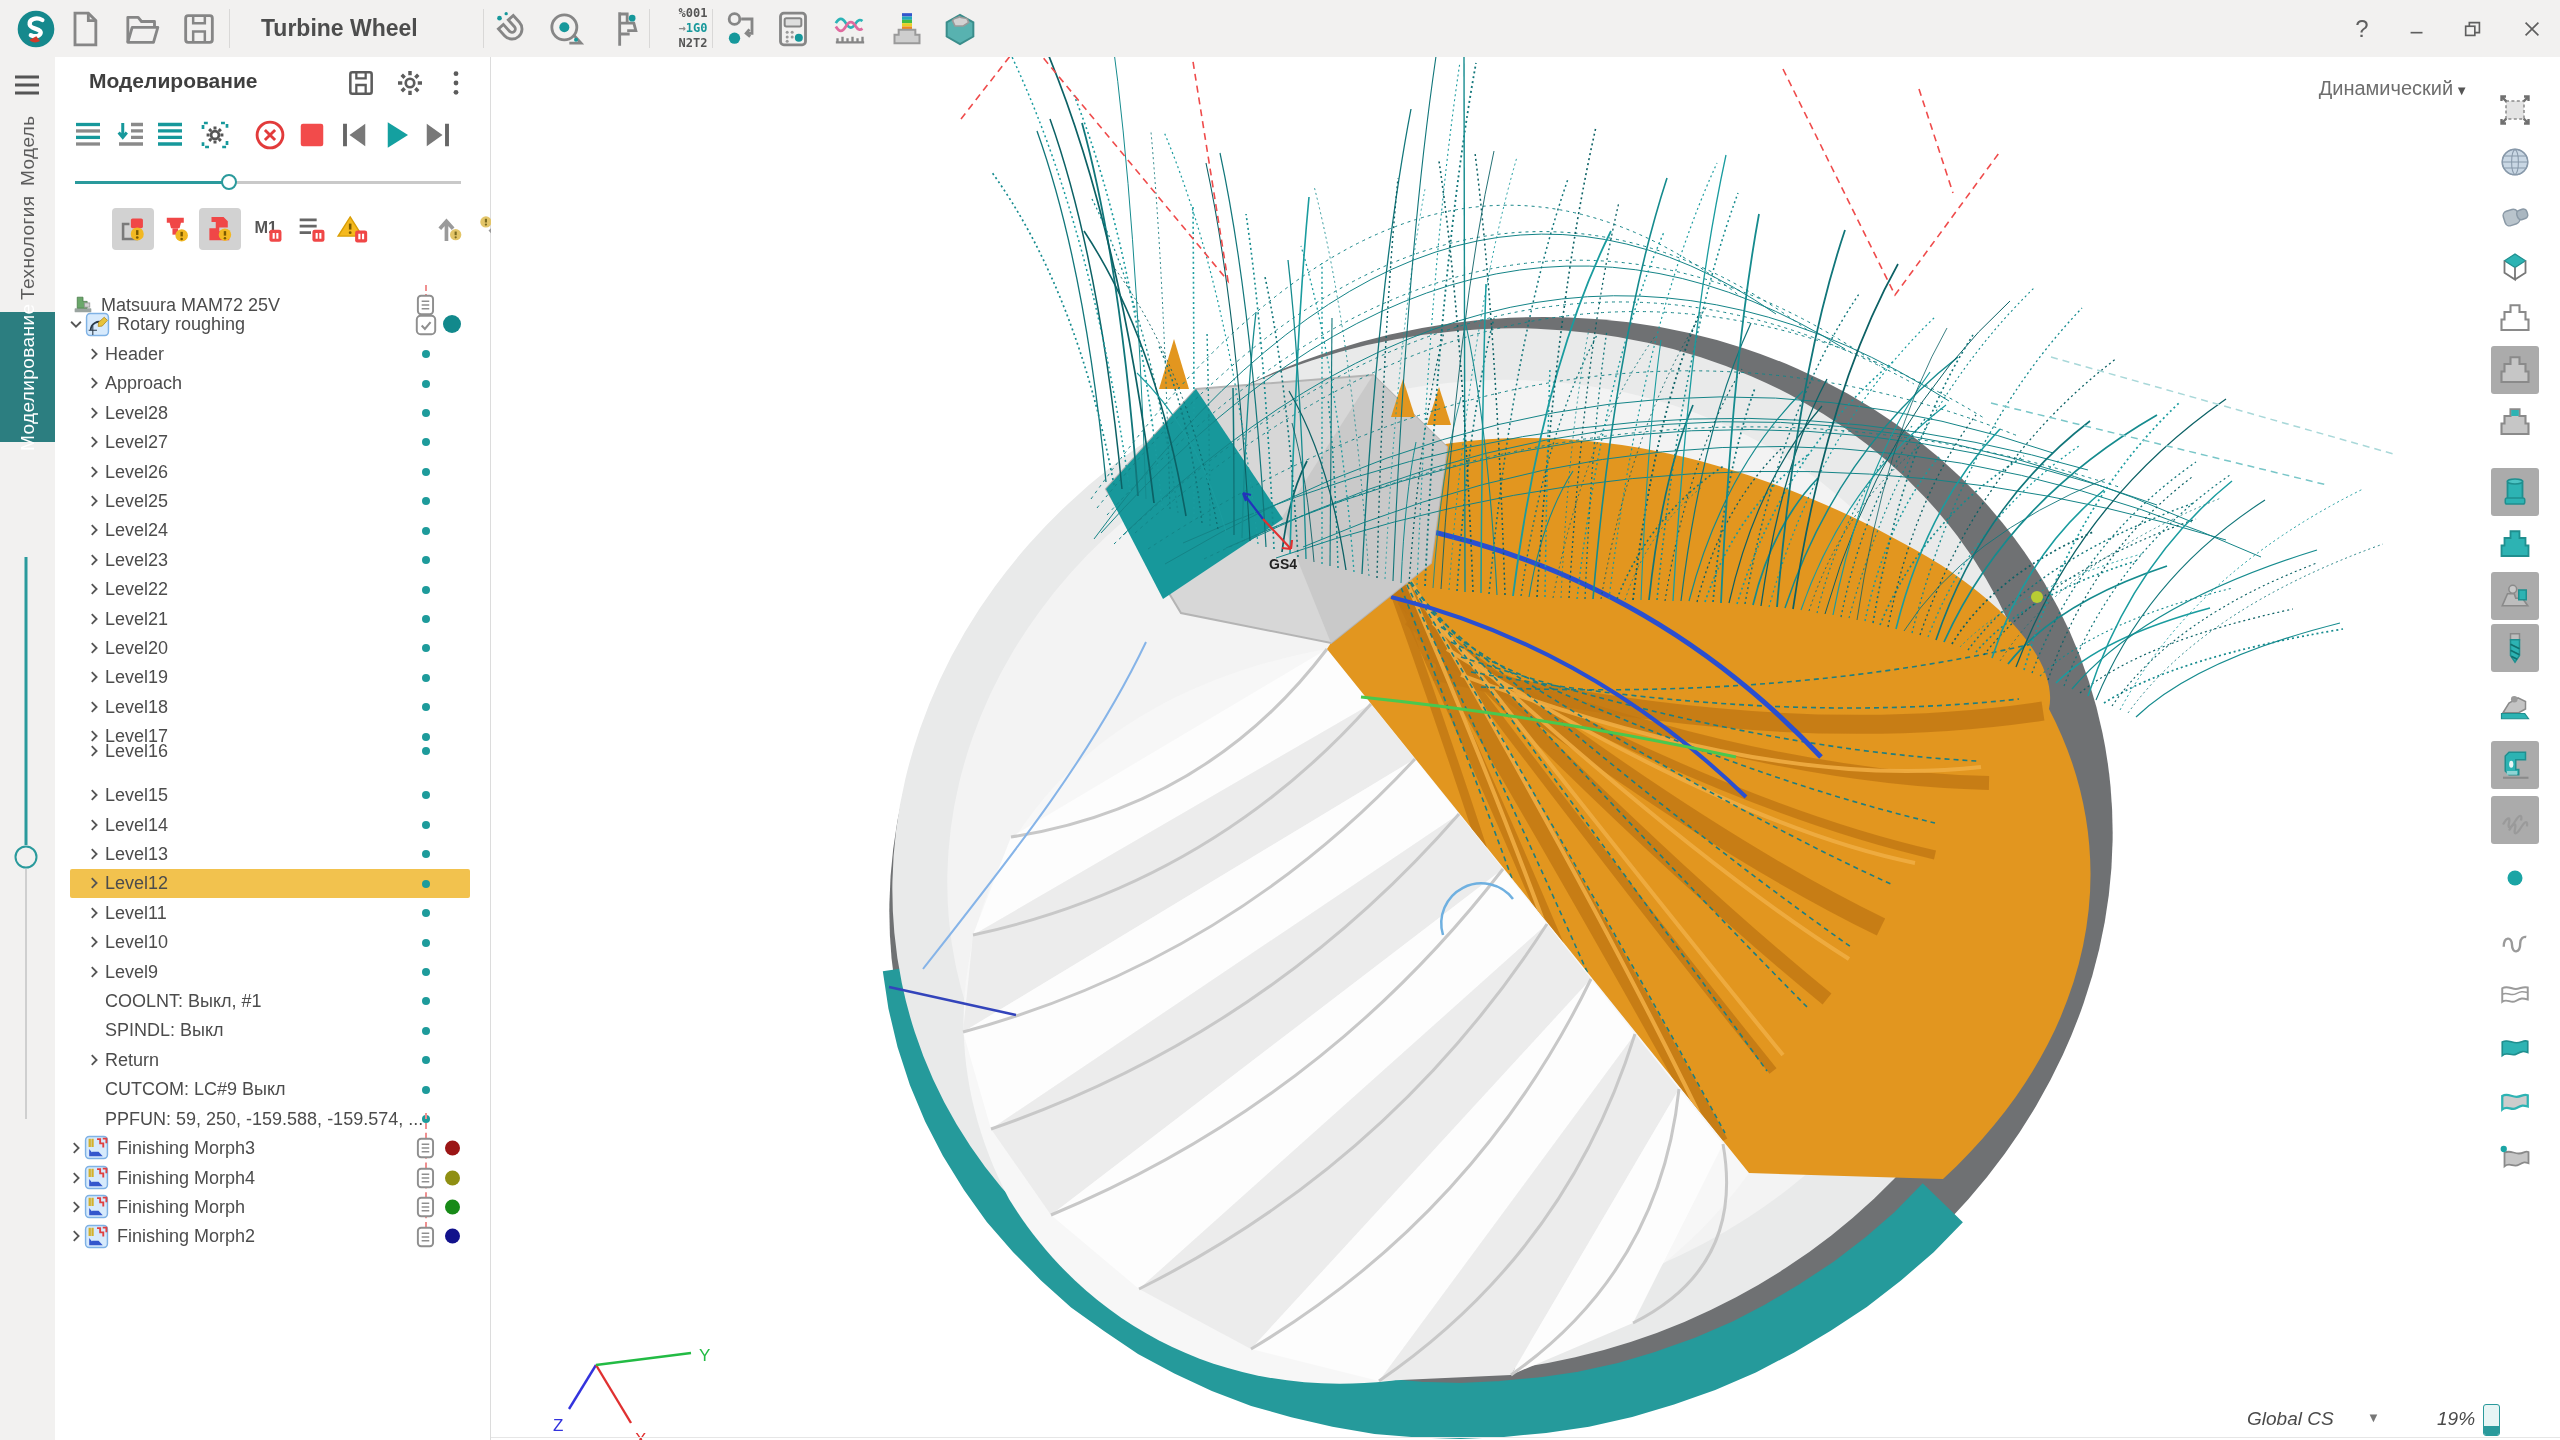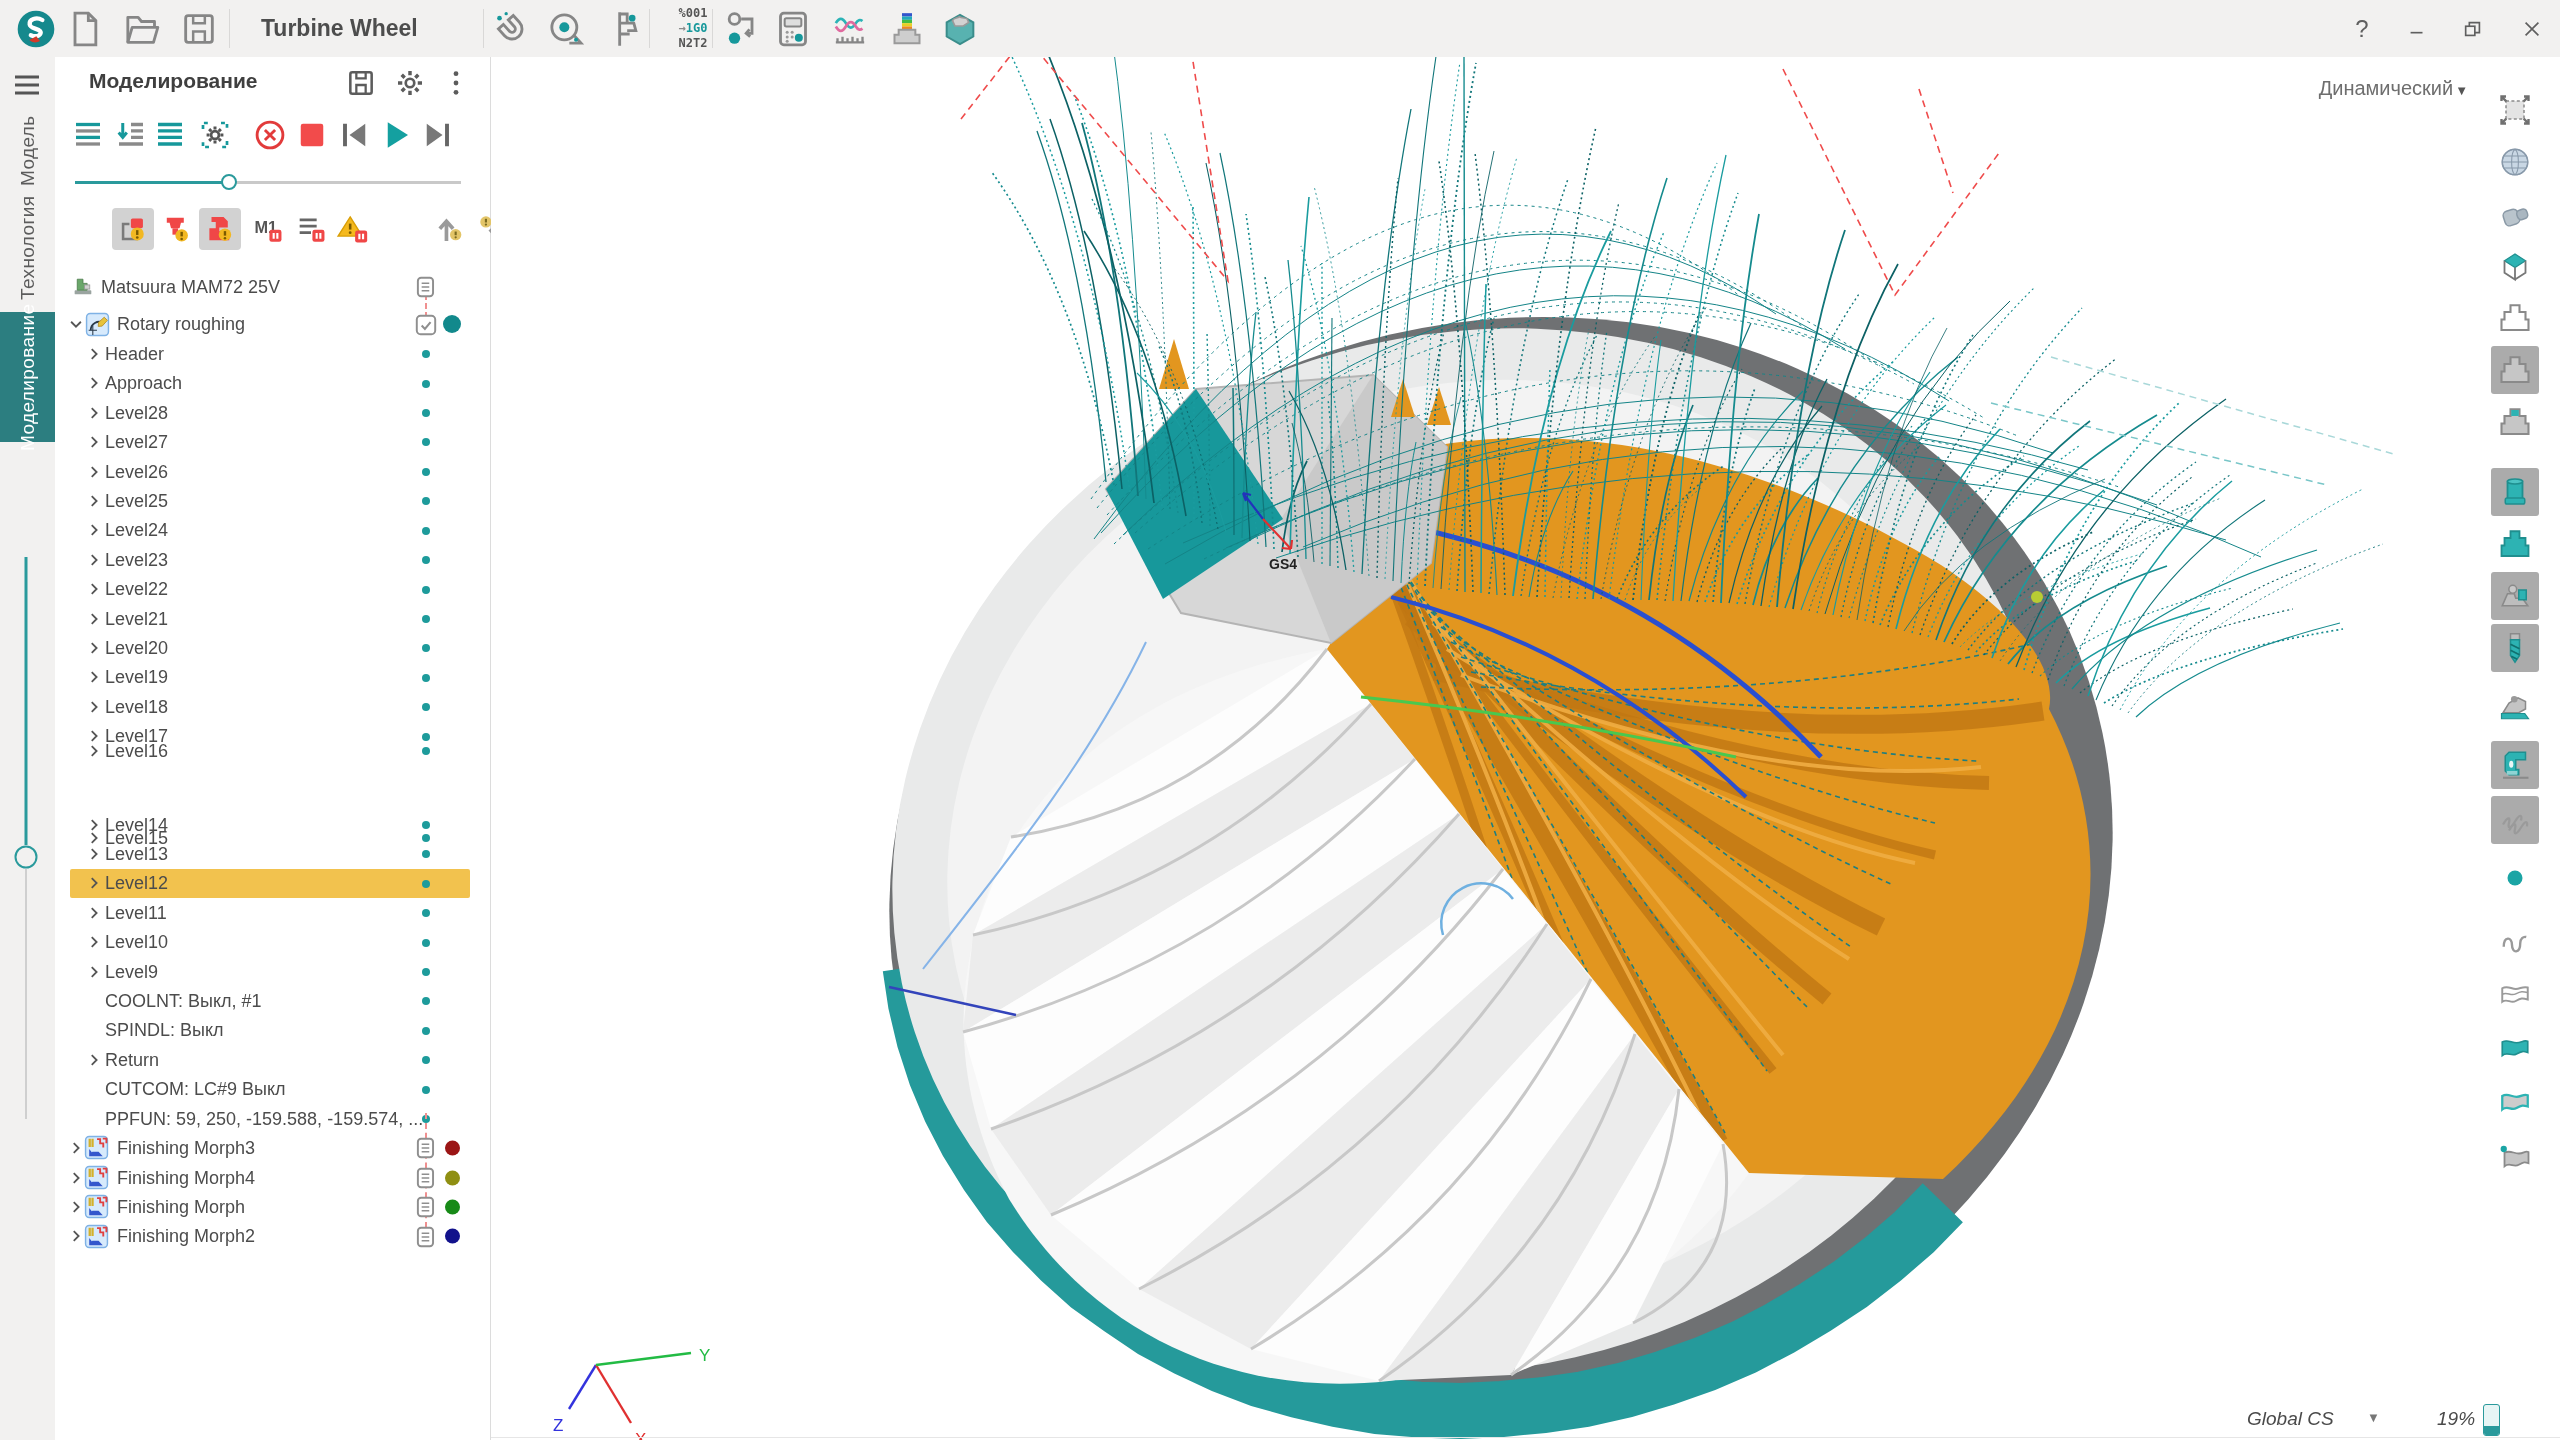--- a/index.html
+++ b/index.html
@@ -199,21 +199,21 @@
   <div class="vtab" style="top: 58px; height: 72px;">Модель</div>
       <div class="vtab" style="top: 140px; height: 102px;">Технология</div>
       <div class="vtab active" style="top: 255px; height: 130px;">Моделирование</div>
     </div>
 
   <div id="panel">
     <div id="ptitle">Моделирование</div>
     <div id="tree">
       <div class="redlink" style="top:20px;height:42px"></div>
       <div class="redlink" style="top:848px;height:125px"></div>
-    <div class="trow" style="top: 7px;">
+    <div class="trow" style="top: 25px;">
           <span class="ticon" style="left:16px"><svg viewBox="0 0 24 24">
               <rect x="3.5" y="15.5" width="16" height="4" rx=".8" fill="#9aa4a0"></rect>
               <path d="M6 15.5V5h5.5v4h4v6.5z" fill="#6aa76a" stroke="#4d7d4d" stroke-width=".8"></path>
               <rect x="13" y="10.5" width="5" height="4" fill="#d2d2d2" stroke="#9a9a9a" stroke-width=".8"></rect>
             </svg></span>
           <span class="tlabel" style="left:46px">Matsuura MAM72 25V</span>
           <span class="rmark"><svg viewBox="0 0 24 24">
               <rect x="4.5" y="3.5" width="14" height="17" rx="3" fill="#fff" stroke="#8f8f8f" stroke-width="1.8"></rect>
               <path d="M8 8.5h7M8 12h7M8 15.5h7" stroke="#8f8f8f" stroke-width="1.5"></path>
             </svg></span>
@@ -333,21 +333,21 @@
           <span class="tlabel" style="left:50px">Level17</span>
           <span class="sdot"></span>
         </div>
         <div class="trow" style="top: 463px; margin-top: 8px;">
           <span class="chev" style="left:30px"><svg viewBox="0 0 24 24">
               <path d="M9 5.5l6.5 6.5L9 18.5" stroke="#555" stroke-width="2.4" fill="none"></path>
             </svg></span>
           <span class="tlabel" style="left:50px">Level16</span>
           <span class="sdot"></span>
         </div>
-        <div class="trow" style="top: 515.44px; margin-top: 43px;">
+        <div class="trow" style="top: 515.44px;">
           <span class="chev" style="left:30px"><svg viewBox="0 0 24 24">
               <path d="M9 5.5l6.5 6.5L9 18.5" stroke="#555" stroke-width="2.4" fill="none"></path>
             </svg></span>
           <span class="tlabel" style="left:50px">Level15</span>
           <span class="sdot"></span>
         </div>
         <div class="trow" style="top: 544.86px;">
           <span class="chev" style="left:30px"><svg viewBox="0 0 24 24">
               <path d="M9 5.5l6.5 6.5L9 18.5" stroke="#555" stroke-width="2.4" fill="none"></path>
             </svg></span>

